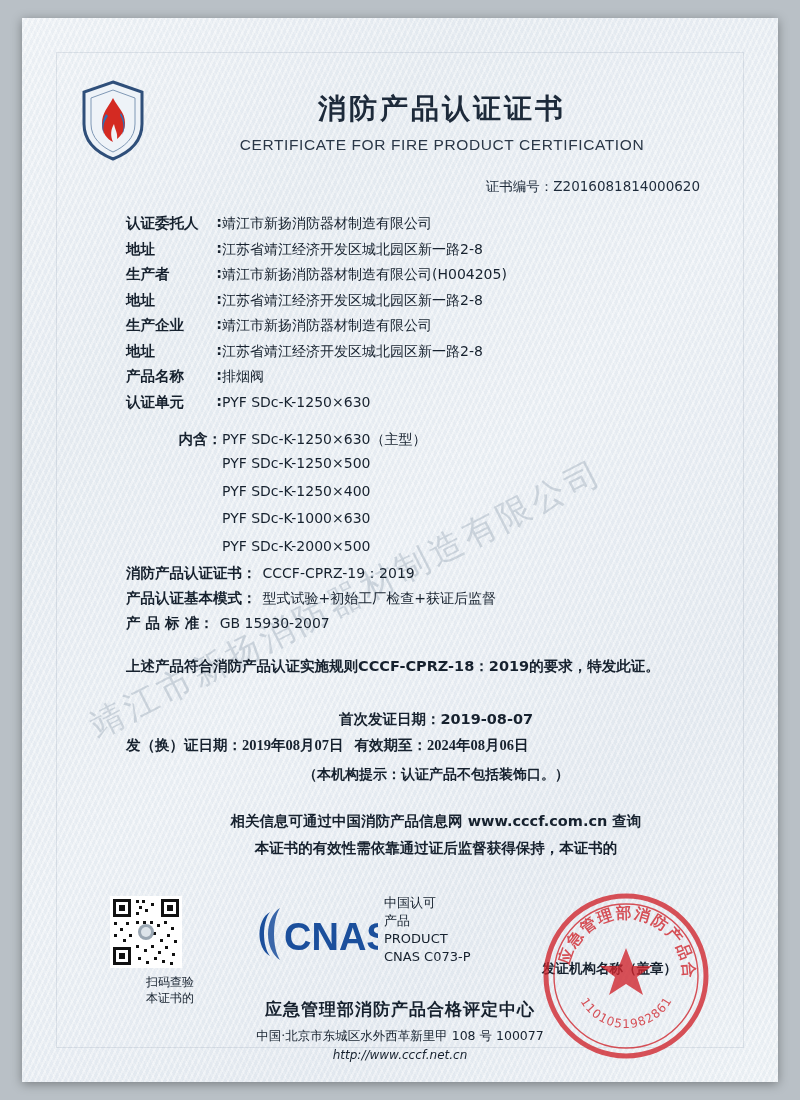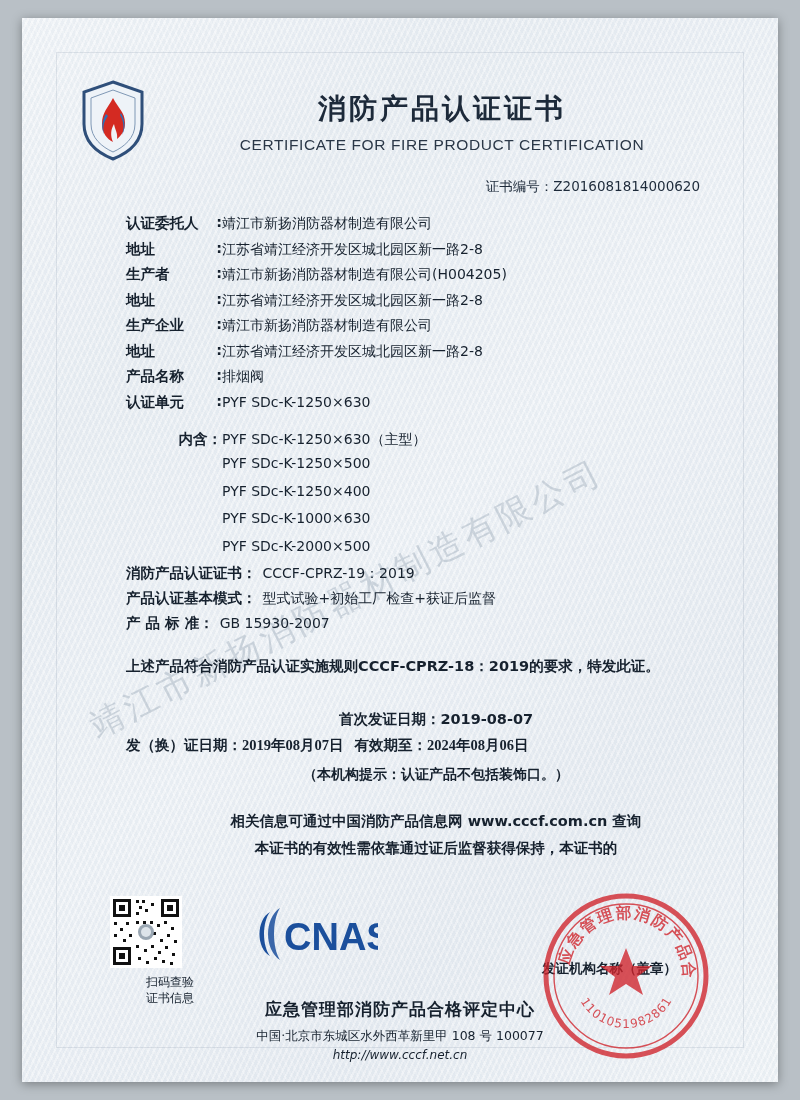--- a/index.html
+++ b/index.html
@@ -312,29 +312,35 @@
           <rect x="44" y="61" width="3" height="3"></rect>
         <rect x="52" y="64" width="3" height="3"></rect>
           <rect x="60" y="66" width="3" height="3"></rect>
       </g>
       <circle cx="36" cy="36" r="8" fill="#9aa7b3"></circle>
       <circle cx="36" cy="36" r="5" fill="#dde4ea"></circle>
     </svg>
   </div>
   <div class="qr-cap">
     <div>扫码查验</div>
-    <div>证书信息</div>
+    <div>本证书的</div>
   </div>
 
   <div class="cnas">
     <svg width="128" height="56" viewBox="0 0 128 56">
       <path d="M20 6 C6 14 6 42 20 50 C12 40 12 16 20 6 Z" fill="#1b4f9c"></path>
       <path d="M30 2 C14 12 14 44 30 54 C22 42 22 14 30 2 Z" fill="#1b4f9c" opacity=".85"></path>
       <text x="34" y="44" font-family="'Liberation Sans',sans-serif" font-size="38" font-weight="bold" fill="#1b4f9c">CNAS</text>
     </svg>
+  </div>
+  <div class="cnas-text">
+    <div>中国认可</div>
+    <div>产品</div>
+    <div>PRODUCT</div>
+    <div>CNAS C073-P</div>
   </div>
 
   <div class="issuer-line">发证机构名称（盖章）</div>
 
   <div class="seal">
     <svg width="176" height="176" viewBox="0 0 176 176" opacity="0.78">
       <circle cx="88" cy="88" r="80" fill="none" stroke="#d0232b" stroke-width="5"></circle>
       <circle cx="88" cy="88" r="72" fill="none" stroke="#d0232b" stroke-width="1.4"></circle>
       <path id="sealtop" d="M88,88 m-58,0 a58,58 0 1,1 116,0" fill="none"></path>
       <text font-family="'DejaVu Sans',sans-serif" font-size="15.5" fill="#d0232b" font-weight="bold" letter-spacing="2">

